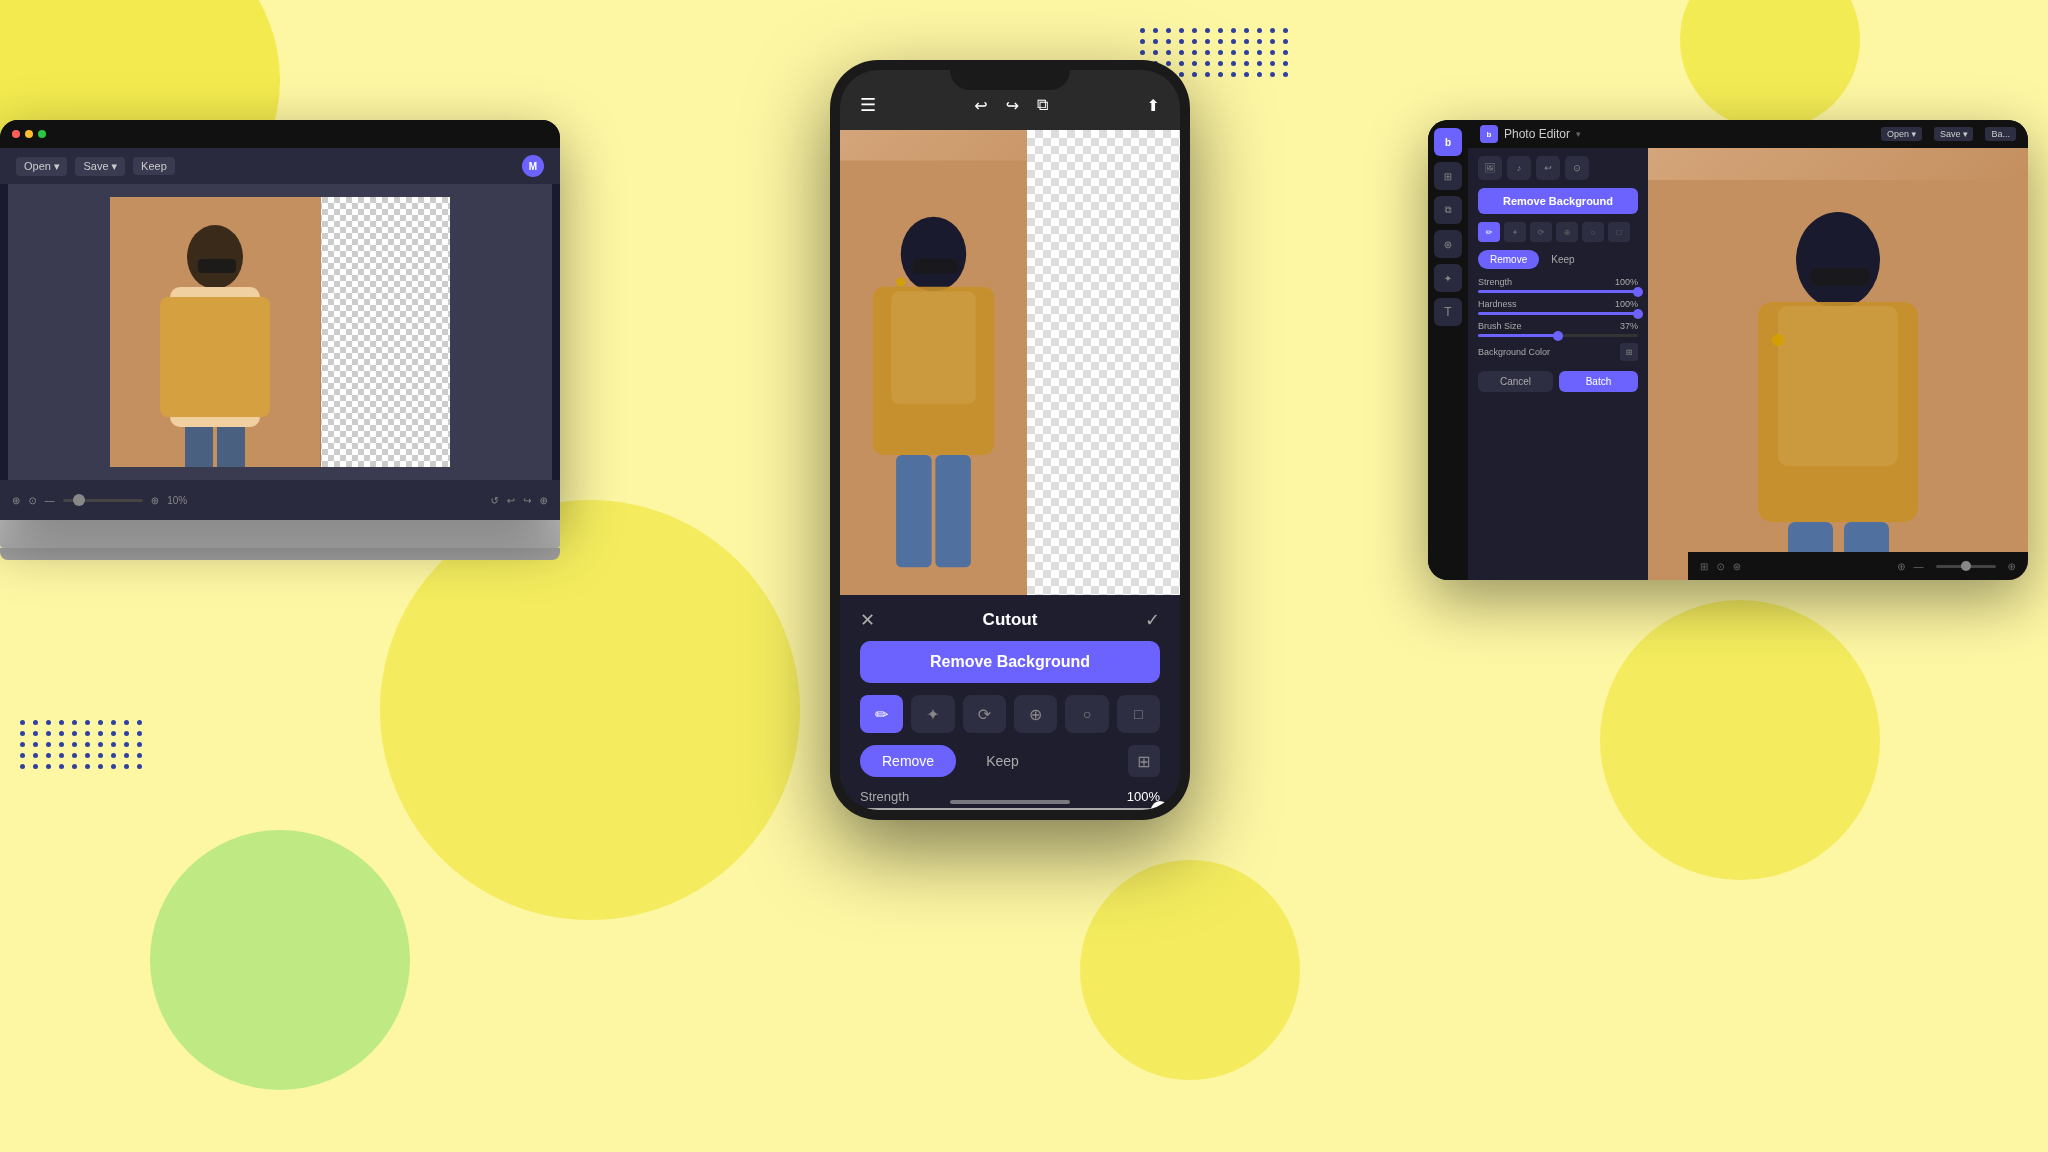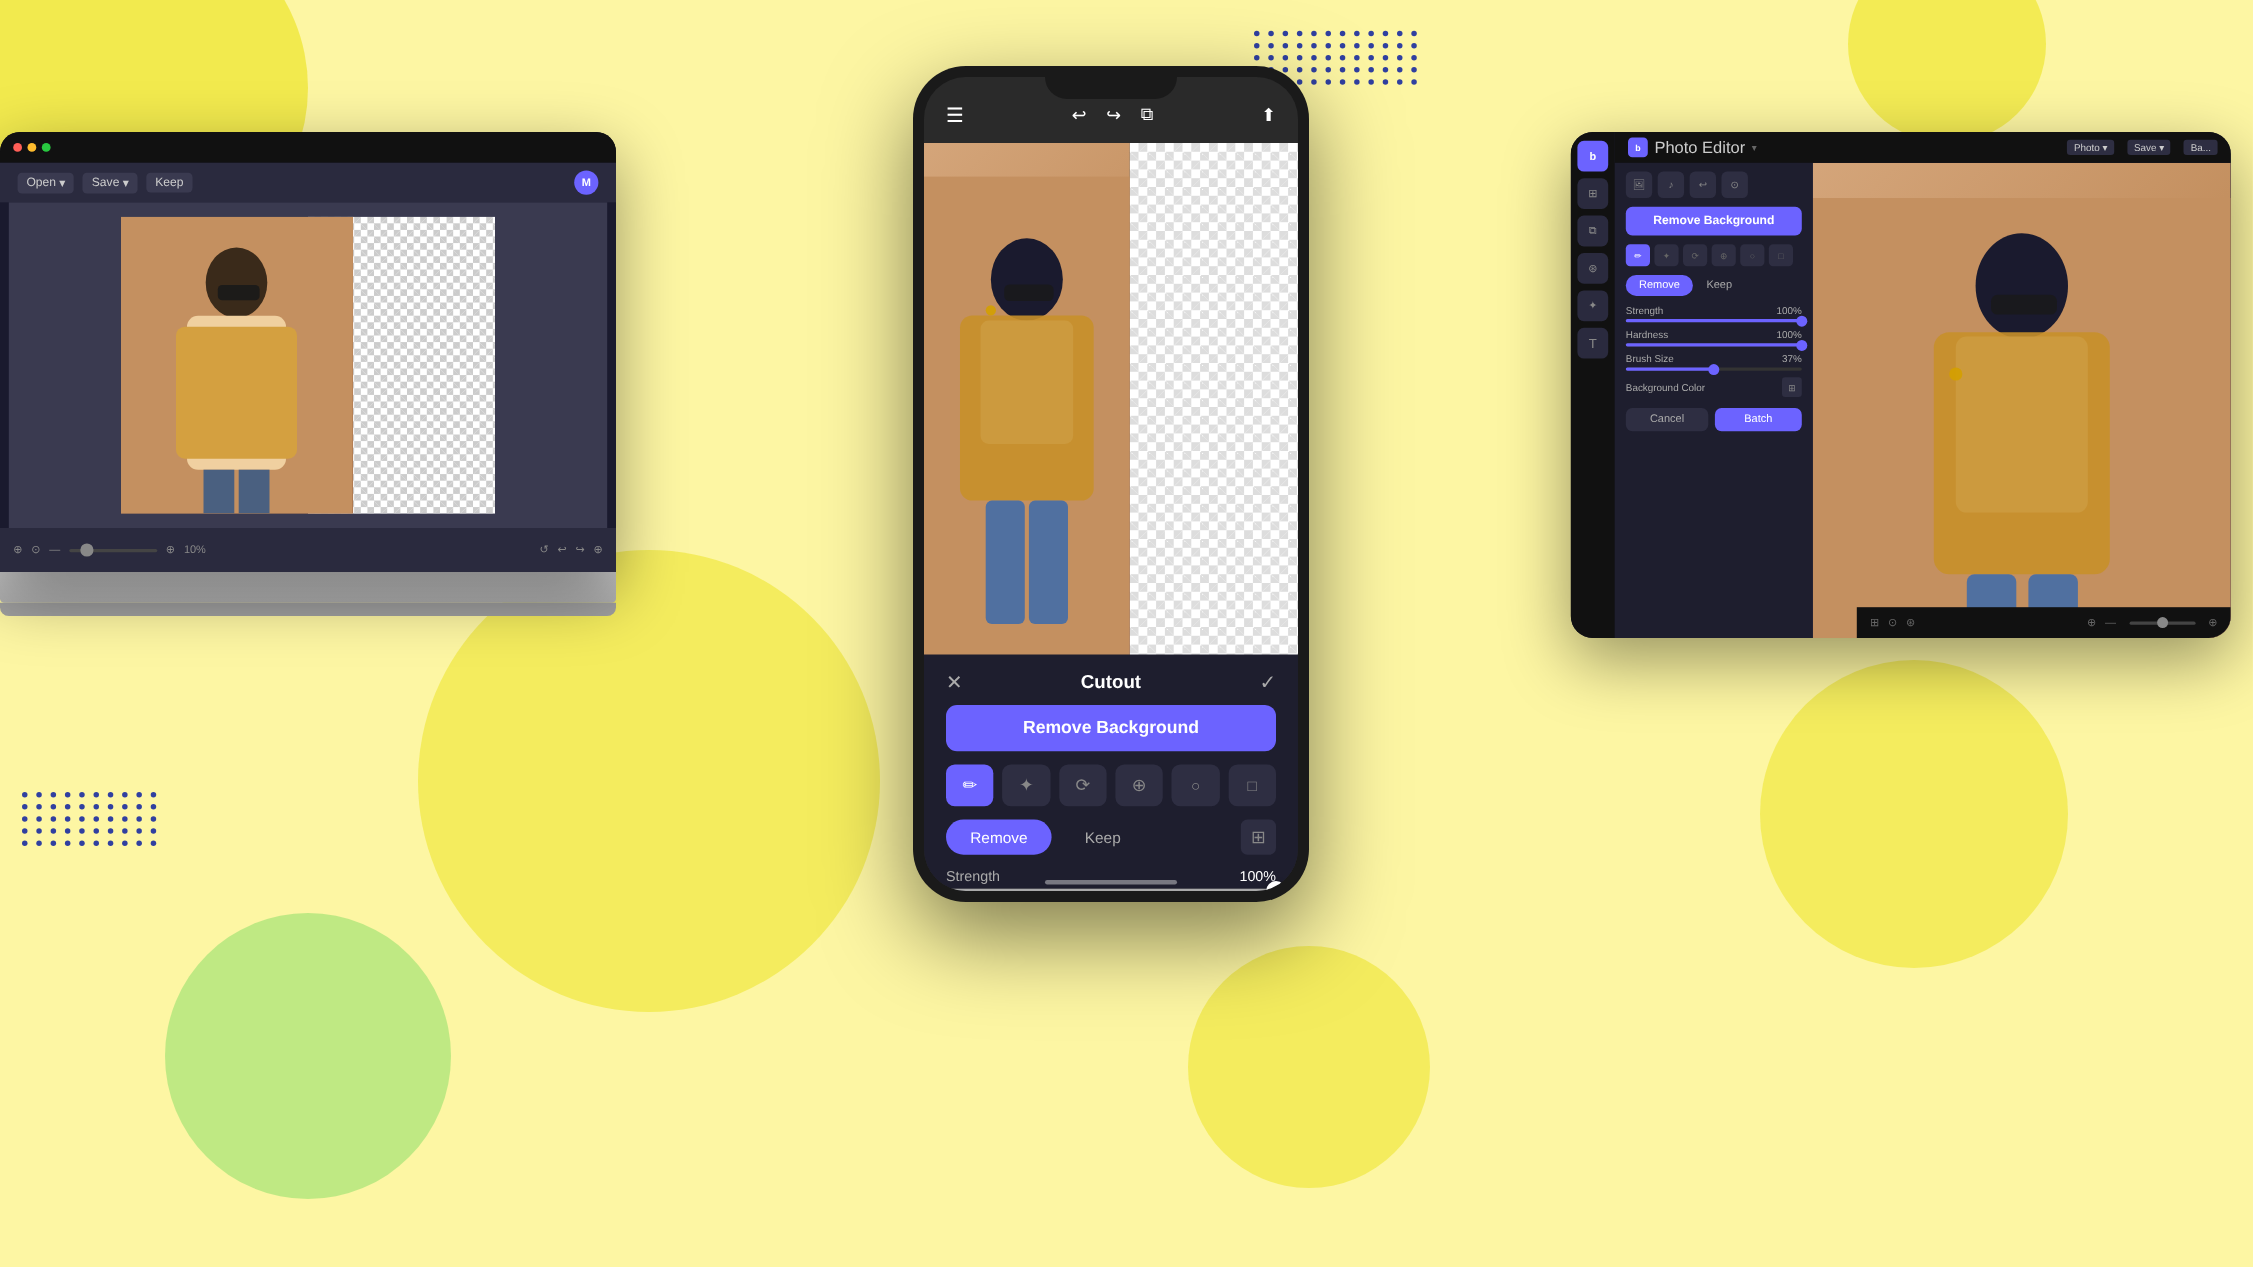--- a/index.html
+++ b/index.html
@@ -969,25 +969,25 @@
       
       <div class="tablet-actions">
         <button class="tablet-cancel-btn">Cancel</button>
         <button class="tablet-apply-btn">Batch</button>
       </div>
     </div>
 
     <div class="tablet-top-bar">
       <div style="display:flex;align-items:center;gap:6px;">
         <div style="width:18px;height:18px;background:#6c63ff;border-radius:4px;display:flex;align-items:center;justify-content:center;color:#fff;font-size:8px;font-weight:bold;">b</div>
-        <span style="color:#ccc;font-size:15px;">Photo Editor</span>
+        <span style="color:#ccc;font-size:12px;">Photo Editor</span>
         <span style="color:#666;font-size:9px;">▾</span>
       </div>
       <div style="display:flex;gap:12px;">
-        <button style="background:#2e2e42;border:none;color:#ccc;font-size:9px;padding:2px 6px;border-radius:3px;cursor:pointer;">Photo ▾</button>
+        <button style="background:#2e2e42;border:none;color:#ccc;font-size:9px;padding:2px 6px;border-radius:3px;cursor:pointer;">Open ▾</button>
         <button style="background:#2e2e42;border:none;color:#ccc;font-size:9px;padding:2px 6px;border-radius:3px;cursor:pointer;">Save ▾</button>
         <button style="background:#2e2e42;border:none;color:#ccc;font-size:9px;padding:2px 6px;border-radius:3px;cursor:pointer;">Ba...</button>
       </div>
     </div>
 
     <div class="tablet-main-canvas">
       <div class="tablet-photo">
         <svg width="100%" height="100%" viewBox="0 0 380 400" preserveAspectRatio="xMidYMax meet">
           <rect width="380" height="400" fill="#c49060"></rect>
           <ellipse cx="190" cy="80" rx="42" ry="48" fill="#1a1a2e"></ellipse>

